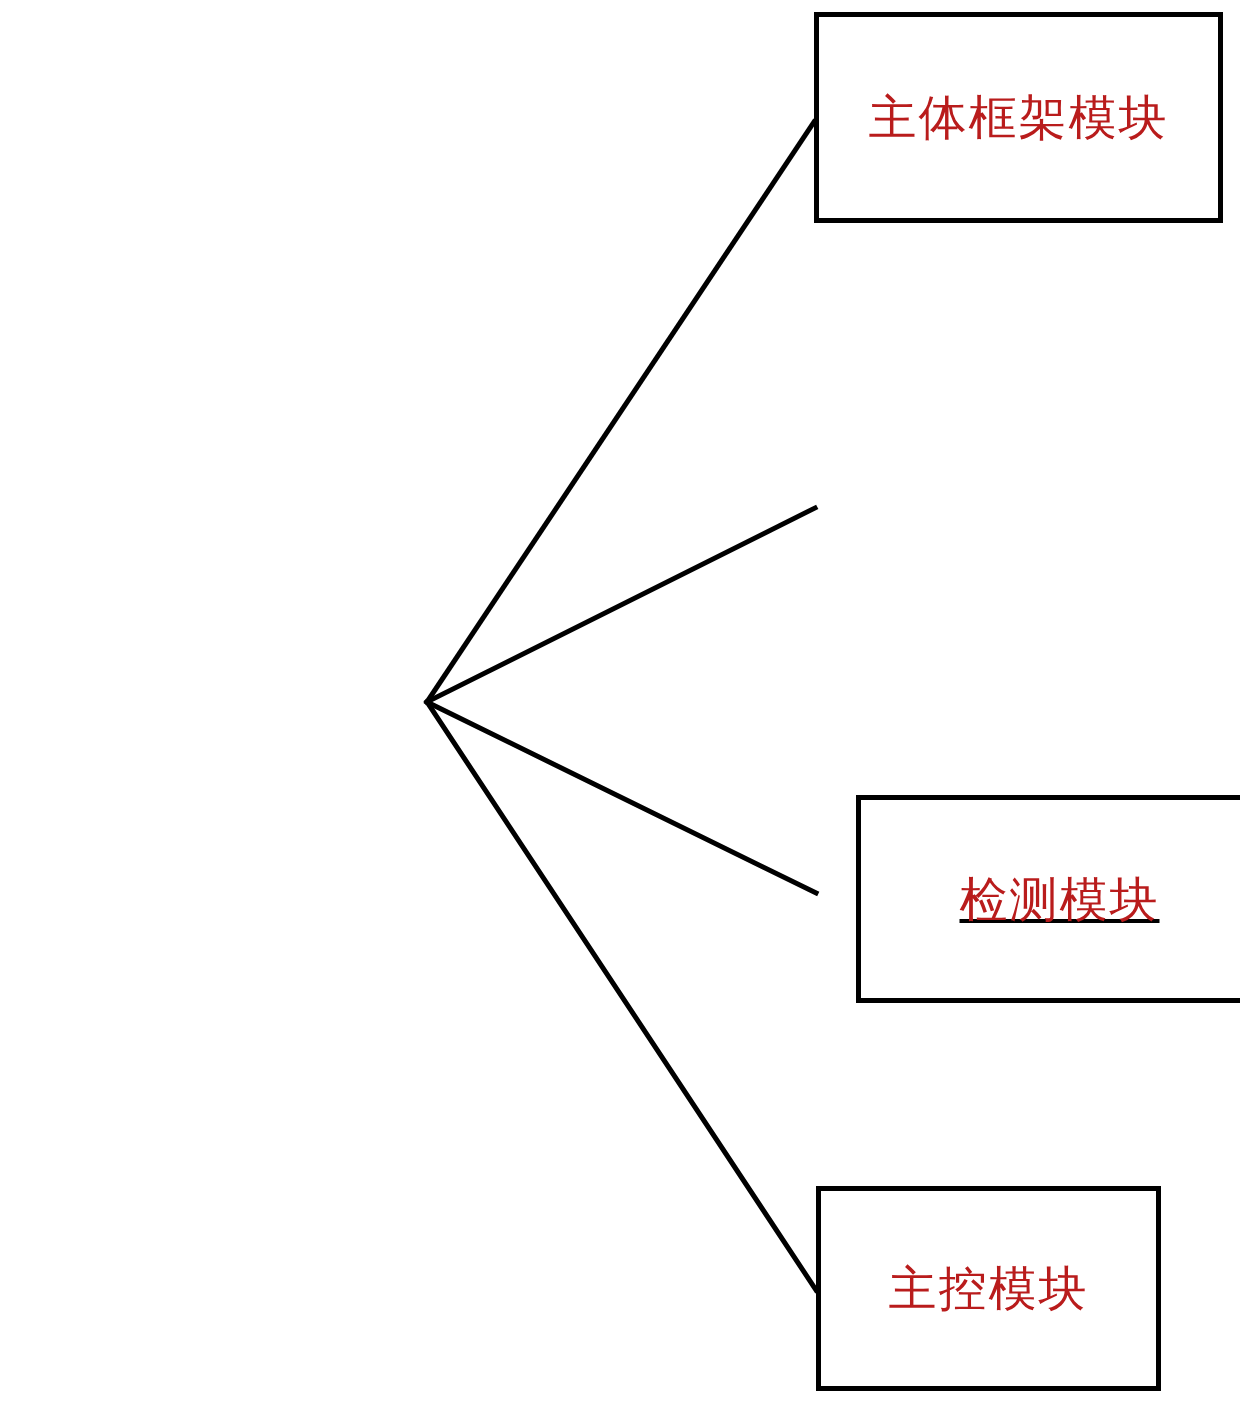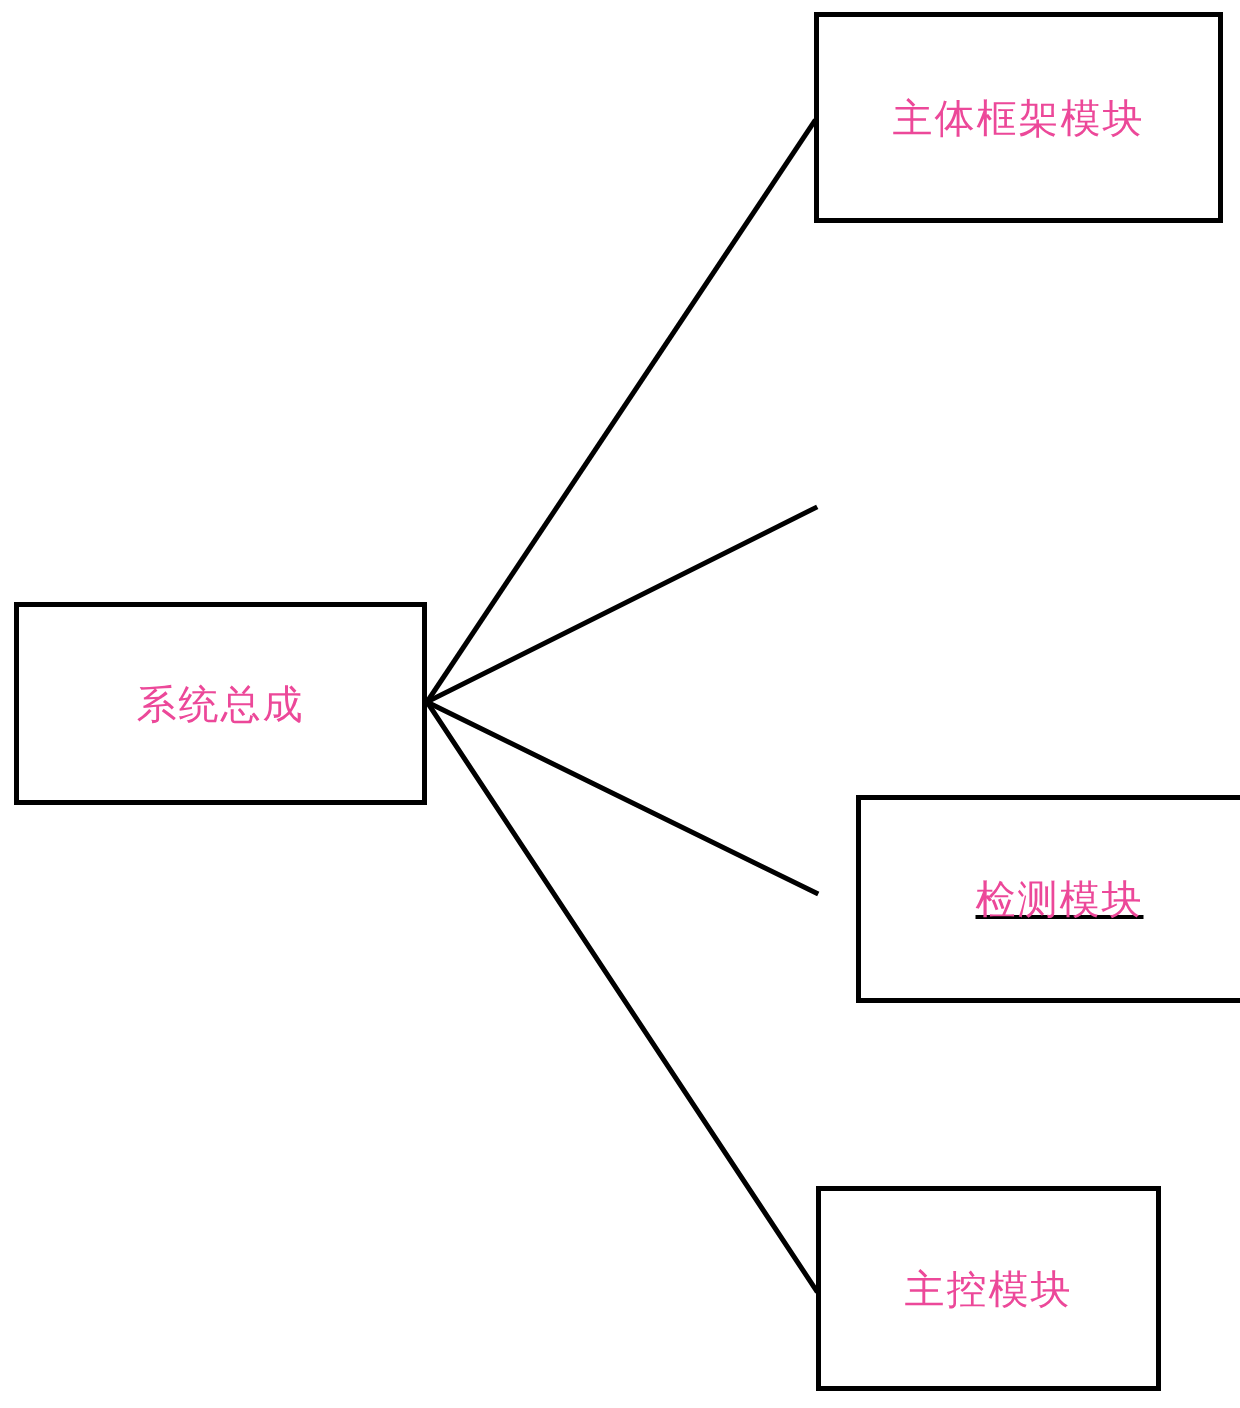--- a/index.html
+++ b/index.html
@@ -28,24 +28,24 @@
     position: absolute;
     box-sizing: border-box;
     background: #ffffff;
     border: 5px solid #000000;
     display: flex;
     align-items: center;
     justify-content: center;
     color: #000000;
   }
   .node-label {
-    font-size: 40px;
+    font-size: 48px;
     line-height: 1.1;
     letter-spacing: 2px;
-    color: #ec4899;
+    color: #b91c1c;
     white-space: nowrap;
     text-align: center;
     font-weight: 400;
   }
   .node-root {
     left: 14px;
     top: 602px;
     width: 413px;
     height: 203px;
   }
@@ -80,23 +80,20 @@
 
 <div id="canvas">
 
   <svg id="edge-layer" viewBox="0 0 1240 1408" width="1240" height="1408" xmlns="http://www.w3.org/2000/svg">
     <line stroke="#000000" stroke-width="5" stroke-linecap="square" x1="427" y1="702" x2="814" y2="122"></line>
     <line stroke="#000000" stroke-width="5" stroke-linecap="square" x1="427" y1="702" x2="815" y2="508"></line>
     <line stroke="#000000" stroke-width="5" stroke-linecap="square" x1="427" y1="702" x2="816" y2="893"></line>
     <line stroke="#000000" stroke-width="5" stroke-linecap="square" x1="427" y1="702" x2="816" y2="1290"></line>
   </svg>
 
-  <div class="node node-root">
-    <span class="node-label">系统总成</span>
-  </div>
 
   <div class="node node-m1">
     <span class="node-label">主体框架模块</span>
   </div>
 
 
   <div class="node node-m3">
     <span class="node-label">检测模块</span>
   </div>
 

